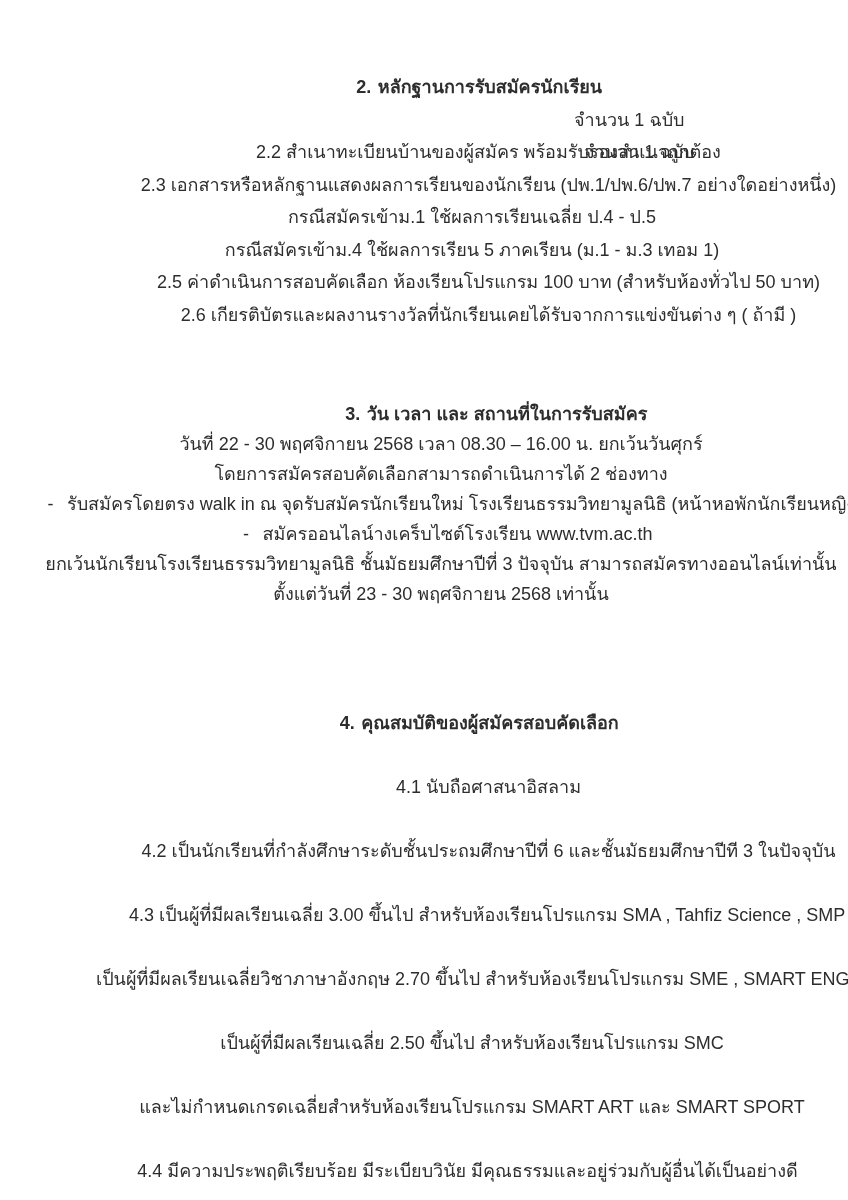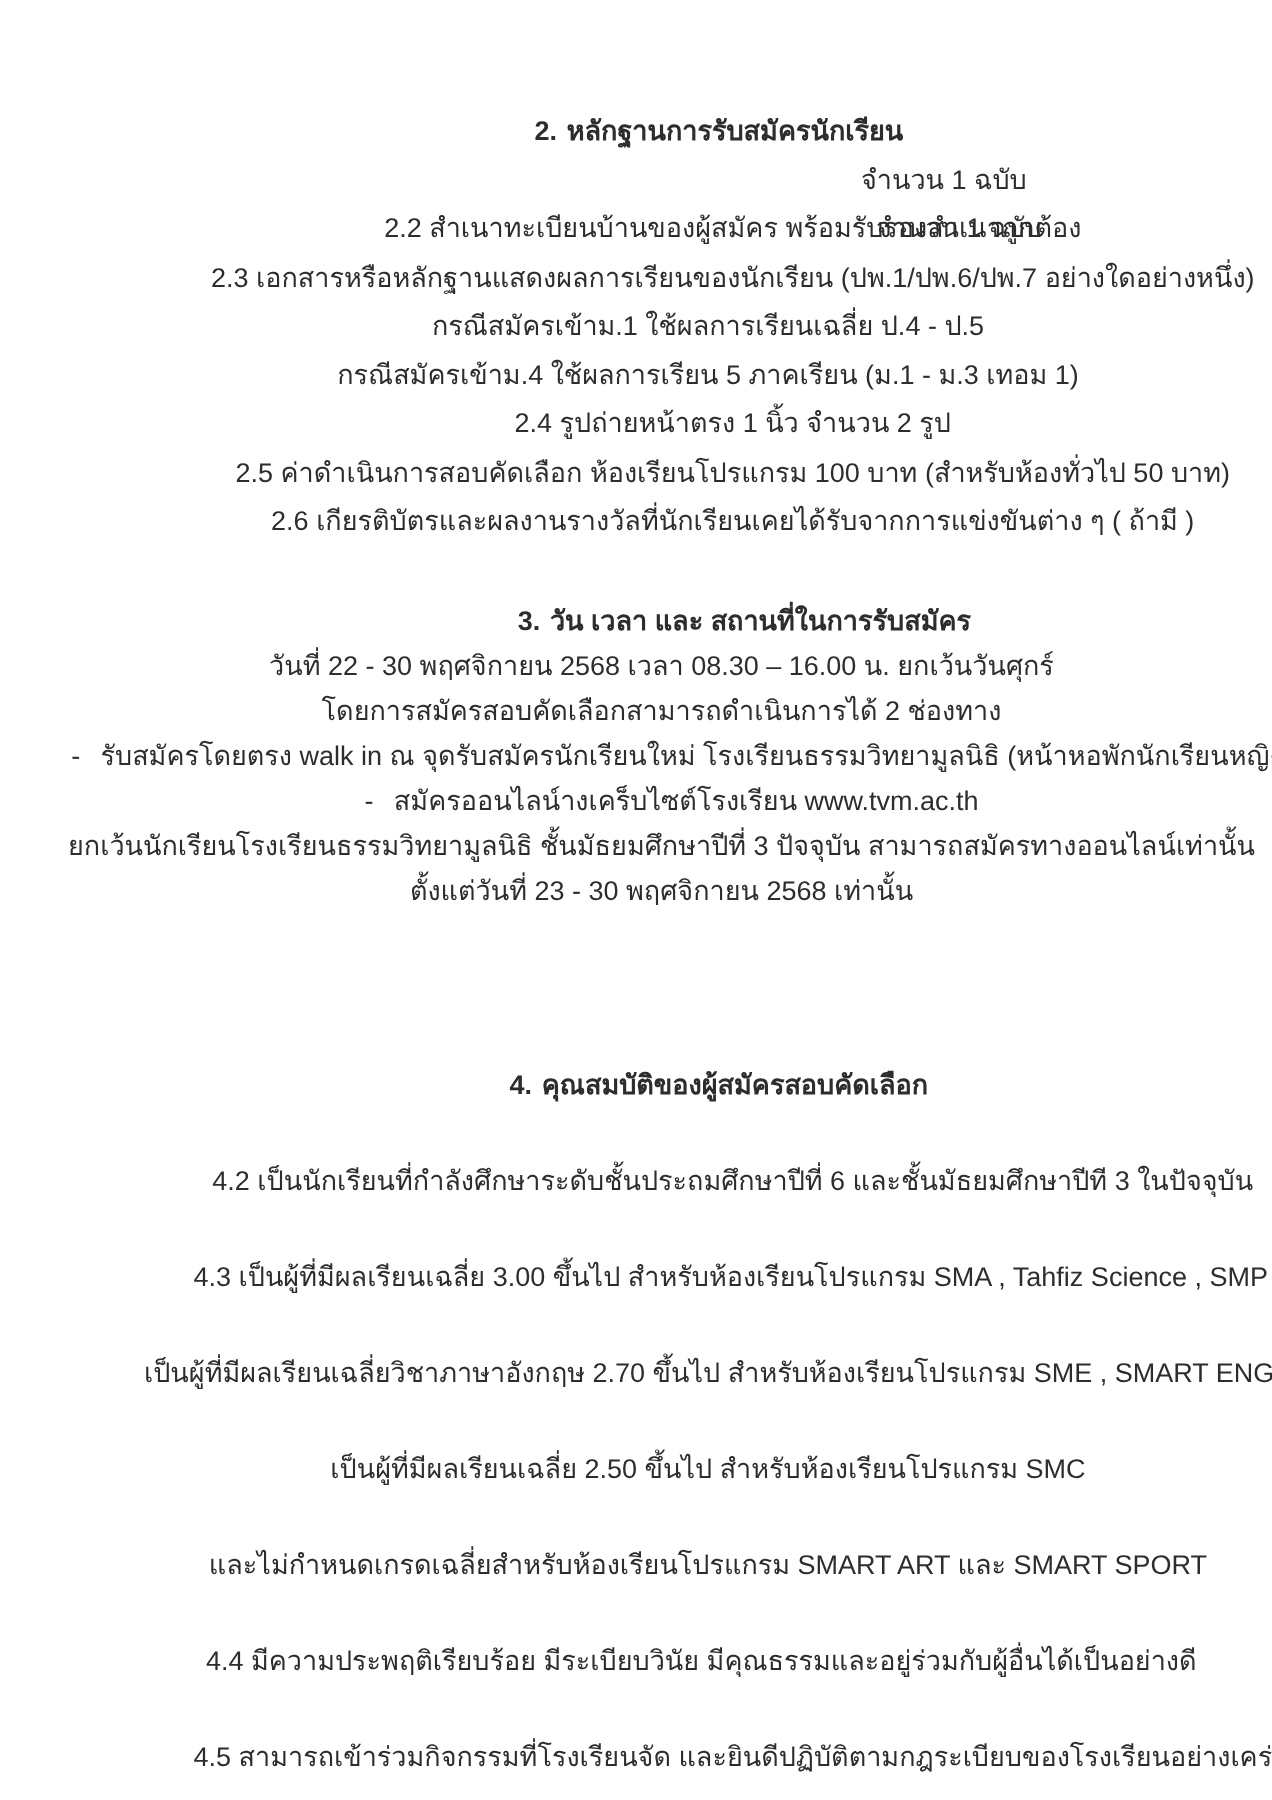--- a/index.html
+++ b/index.html
@@ -48,23 +48,20 @@
     <div class="line l-item">
       <span>2.3 เอกสารหรือหลักฐานแสดงผลการเรียนของนักเรียน (ปพ.1/ปพ.6/ปพ.7 อย่างใดอย่างหนึ่ง)</span>
     </div>
     <div class="line l-sub">
       <span>กรณีสมัครเข้าม.1  ใช้ผลการเรียนเฉลี่ย ป.4 - ป.5</span>
     </div>
     <div class="line l-sub">
       <span>กรณีสมัครเข้าม.4  ใช้ผลการเรียน 5 ภาคเรียน (ม.1 - ม.3 เทอม 1)</span>
     </div>
     <div class="line l-item">
-      <span>2.4 รูปถ่ายหน้าตรง 1 นิ้ว  จำนวน 2 รูป</span>
-    </div>
-    <div class="line l-item">
       <span>2.5 ค่าดำเนินการสอบคัดเลือก ห้องเรียนโปรแกรม 100 บาท  (สำหรับห้องทั่วไป 50 บาท)</span>
     </div>
     <div class="line l-item">
       <span>2.6 เกียรติบัตรและผลงานรางวัลที่นักเรียนเคยได้รับจากการแข่งขันต่าง ๆ ( ถ้ามี )</span>
     </div>
   </div>
 
   <div class="section" id="sec3">
     <div class="line heading">
       <span class="sec-num">3.</span><span class="sec-title">วัน เวลา และ สถานที่ในการรับสมัคร</span>
@@ -87,20 +84,23 @@
     <div class="line l-item">
       <span>ตั้งแต่วันที่ 23 - 30 พฤศจิกายน 2568 เท่านั้น</span>
     </div>
   </div>
 
   <div class="section" id="sec4">
     <div class="line heading">
       <span class="sec-num">4.</span><span class="sec-title">คุณสมบัติของผู้สมัครสอบคัดเลือก</span>
     </div>
     <div class="line l-item">
+      <span>4.1 นับถือศาสนาอิสลาม</span>
+    </div>
+    <div class="line l-item">
       <span>4.2 เป็นนักเรียนที่กำลังศึกษาระดับชั้นประถมศึกษาปีที่ 6 และชั้นมัธยมศึกษาปีที 3  ในปัจจุบัน</span>
     </div>
     <div class="line l-item">
       <span>4.3 เป็นผู้ที่มีผลเรียนเฉลี่ย 3.00 ขึ้นไป สำหรับห้องเรียนโปรแกรม SMA , Tahfiz Science , SMP , EPBL</span>
     </div>
     <div class="line l-sub">
       <span>เป็นผู้ที่มีผลเรียนเฉลี่ยวิชาภาษาอังกฤษ 2.70 ขึ้นไป สำหรับห้องเรียนโปรแกรม SME , SMART ENGLISH</span>
     </div>
     <div class="line l-sub">
       <span>เป็นผู้ที่มีผลเรียนเฉลี่ย 2.50 ขึ้นไป สำหรับห้องเรียนโปรแกรม SMC</span>

